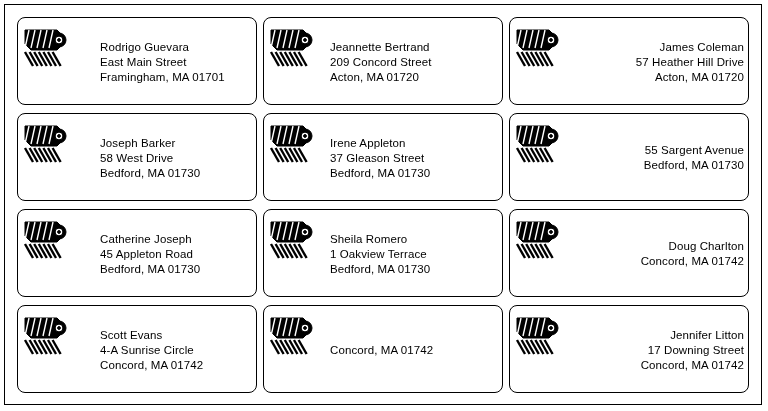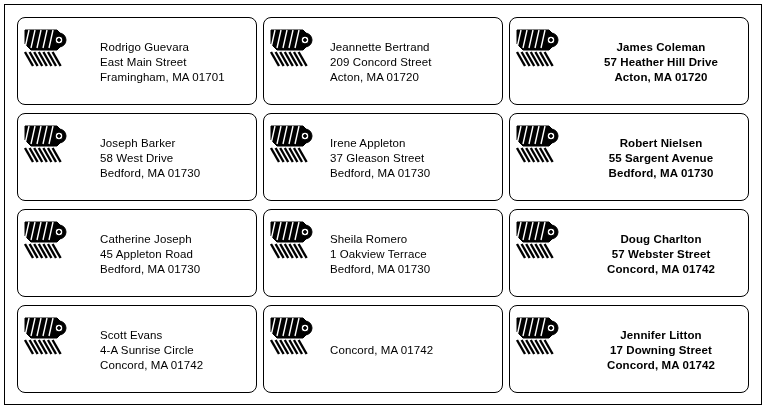--- a/index.html
+++ b/index.html
@@ -83,21 +83,21 @@
     letter-spacing: 0.1px;
     padding-right: 6px;
     white-space: nowrap;
   }
   .addr .line {
     display: block;
   }
   
   .col-0 .addr { text-align: left; padding-left: 26px; }
   .col-1 .addr { text-align: left; padding-left: 10px; }
-  .col-2 .addr { text-align: center; padding-left: 12px; font-weight: bold; }
+  .col-2 .addr { text-align: right; padding-left: 12px; }
 </style>
 </head>
 <body>
 
 <div id="sheet">
   <div id="label-grid">
       <div class="label col-0">
         <div class="label-box">
           <div class="label-inner">
             <div class="logo">
@@ -281,21 +281,20 @@
                   <line x1="6.6" y1="24" x2="14.6" y2="38" stroke="#000000" stroke-width="2.4"></line>
                   <line x1="11.2" y1="24" x2="19.2" y2="38" stroke="#000000" stroke-width="2.4"></line>
                   <line x1="15.799999999999999" y1="24" x2="23.799999999999997" y2="38" stroke="#000000" stroke-width="2.4"></line>
                   <line x1="20.4" y1="24" x2="28.4" y2="38" stroke="#000000" stroke-width="2.4"></line>
                   <line x1="25" y1="24" x2="33" y2="38" stroke="#000000" stroke-width="2.4"></line>
                   <line x1="29.599999999999998" y1="24" x2="37.599999999999994" y2="38" stroke="#000000" stroke-width="2.4"></line>
                 </g>
               </svg>
             </div>
             <div class="addr">
-              <span class="line">Robert Nielsen</span>
               <span class="line">55 Sargent Avenue</span>
               <span class="line">Bedford,  MA  01730</span>
             </div>
           </div>
         </div>
       </div>
       <div class="label col-0">
         <div class="label-box">
           <div class="label-inner">
             <div class="logo">
@@ -381,21 +380,20 @@
                   <line x1="11.2" y1="24" x2="19.2" y2="38" stroke="#000000" stroke-width="2.4"></line>
                   <line x1="15.799999999999999" y1="24" x2="23.799999999999997" y2="38" stroke="#000000" stroke-width="2.4"></line>
                   <line x1="20.4" y1="24" x2="28.4" y2="38" stroke="#000000" stroke-width="2.4"></line>
                   <line x1="25" y1="24" x2="33" y2="38" stroke="#000000" stroke-width="2.4"></line>
                   <line x1="29.599999999999998" y1="24" x2="37.599999999999994" y2="38" stroke="#000000" stroke-width="2.4"></line>
                 </g>
               </svg>
             </div>
             <div class="addr">
               <span class="line">Doug Charlton</span>
-              <span class="line">57 Webster Street</span>
               <span class="line">Concord,  MA  01742</span>
             </div>
           </div>
         </div>
       </div>
       <div class="label col-0">
         <div class="label-box">
           <div class="label-inner">
             <div class="logo">
               <svg width="46" height="40" viewBox="0 0 46 40">

